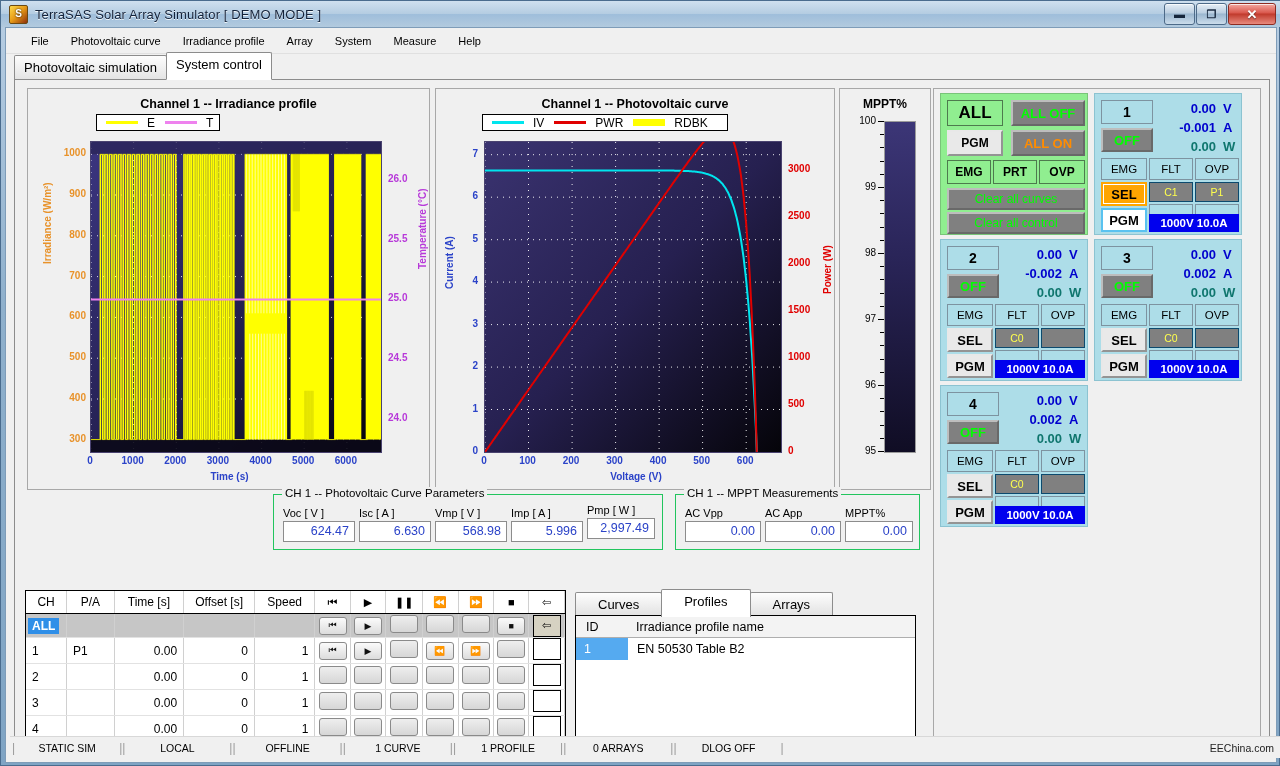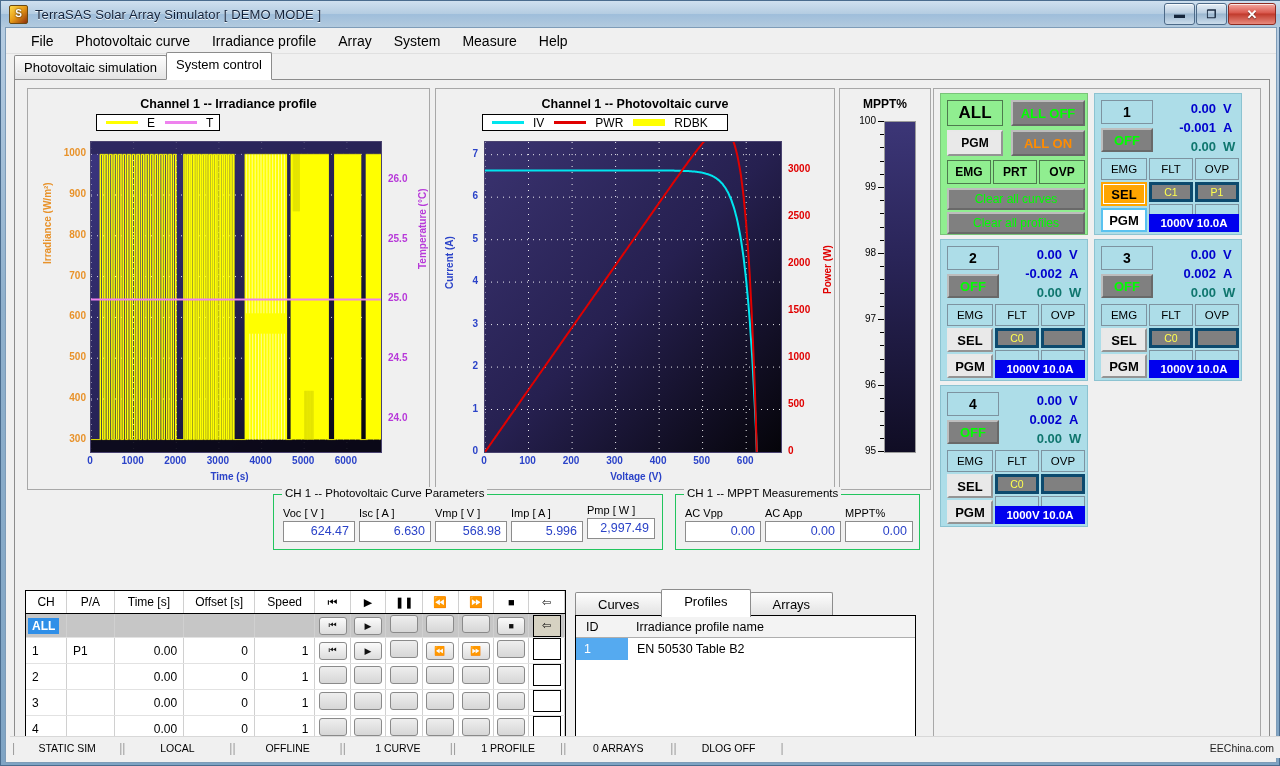--- a/index.html
+++ b/index.html
@@ -56,21 +56,21 @@
   #client{
     position:absolute;left:4px;top:26px;width:1272px;height:736px;
     background:#f0f0f0;border:1px solid #7e9cb8;box-sizing:border-box;
   }
   #menubar{
     position:absolute;left:0;top:0;width:100%;height:26px;
     background:#f0f0f0;border-bottom:1px solid #e0e0e0;
     display:flex;align-items:center;padding-left:14px;box-sizing:border-box;
   }
   .menu-item{
-    font-size:14px;color:#000;padding:3px 11px;white-space:nowrap;
+    font-size:11px;color:#000;padding:3px 11px;white-space:nowrap;
   }
 
   #tabstrip{
     position:absolute;left:8px;top:26px;height:26px;display:flex;align-items:flex-end;
   }
   .tab{
     font-size:13px;padding:4px 9px 5px 9px;
     border:1px solid #8c8c8c;border-bottom:none;
     background:linear-gradient(to bottom,#fdfdfd,#e3e3e3);
     color:#000;border-radius:2px 2px 0 0;margin-right:-1px;position:relative;
@@ -185,21 +185,21 @@
   .btn-green{color:#00ff00;}
   .btn-orange{color:#ff8c00;}
   .btn-sel{background:#ffa500;border:2px solid #ffa500;box-shadow:inset 0 0 0 1px #fff;}
   .btn-pgm-active{background:#fff;border:2px solid #59c2f0;}
   .flat{
     position:absolute;box-sizing:border-box;border:1px solid #7d93a0;
     background:#addde8;display:flex;align-items:center;justify-content:center;
     font-size:11.5px;color:#000;
   }
   .darkcell{
-    position:absolute;box-sizing:border-box;background:#808080;border:3px solid #0c4a6e;
+    position:absolute;box-sizing:border-box;background:#808080;border:1px solid #0c4a6e;
     display:flex;align-items:center;justify-content:center;font-size:10.5px;color:#ffff4d;
   }
   .bluebar{
     position:absolute;box-sizing:border-box;background:#0000ee;
     display:flex;align-items:center;justify-content:center;
     font-size:11.5px;font-weight:bold;color:#fff;
   }
   .readout{position:absolute;font-size:13px;font-weight:bold;text-align:right;white-space:nowrap;}
   .rv{color:#0000cd;} .ra{color:#0000cd;} .rw{color:#0f766e;}
   .unit{display:inline-block;width:14px;text-align:left;margin-left:7px;}
@@ -670,21 +670,21 @@
 
         <div class="cbox all" style="left:6px;top:4px;width:148px;height:142px;">
           <div class="btn3d" style="left:6px;top:6px;width:56px;height:26px;font-size:17px;background:#90ee90;border:1px solid #4e7a4e;">ALL</div>
           <div class="btn3d grey btn-green" style="left:70px;top:6px;width:74px;height:26px;font-size:13px;">ALL OFF</div>
           <div class="btn3d" style="left:6px;top:36px;width:56px;height:26px;font-size:12px;background:#e9e9e9;">PGM</div>
           <div class="btn3d grey btn-orange" style="left:70px;top:36px;width:74px;height:26px;font-size:13px;">ALL ON</div>
           <div class="btn3d" style="left:6px;top:66px;width:44px;height:24px;font-size:12px;background:#90ee90;border:1px solid #4e7a4e;">EMG</div>
           <div class="btn3d" style="left:52px;top:66px;width:44px;height:24px;font-size:12px;background:#90ee90;border:1px solid #4e7a4e;">PRT</div>
           <div class="btn3d" style="left:98px;top:66px;width:46px;height:24px;font-size:12px;background:#90ee90;border:1px solid #4e7a4e;">OVP</div>
           <div class="btn3d grey btn-green" style="left:6px;top:94px;width:138px;height:22px;font-size:12px;font-weight:normal;">Clear all curves</div>
-          <div class="btn3d grey btn-green" style="left:6px;top:118px;width:138px;height:22px;font-size:12px;font-weight:normal;">Clear all profiles</div>
+          <div class="btn3d grey btn-green" style="left:6px;top:118px;width:138px;height:22px;font-size:12px;font-weight:normal;">Clear all control</div>
         </div>
 
         <div id="ch-boxes">
             <div class="cbox ch" style="left: 160px; top: 4px; width: 148px; height: 142px;">
               <div class="chnum" style="left:6px;top:6px;width:52px;height:24px;">1</div>
               <div class="readout rv" style="left:62px;top:7px;width:80px;">0.00<span class="unit">V</span></div>
               <div class="readout ra" style="left:62px;top:26px;width:80px;">-0.001<span class="unit">A</span></div>
               <div class="readout rw" style="left:62px;top:45px;width:80px;">0.00<span class="unit">W</span></div>
               <div class="btn3d grey btn-green" style="left:6px;top:34px;width:52px;height:24px;font-size:13px;">OFF</div>
               <div class="flat" style="left:6px;top:64px;width:46px;height:22px;">EMG</div>

